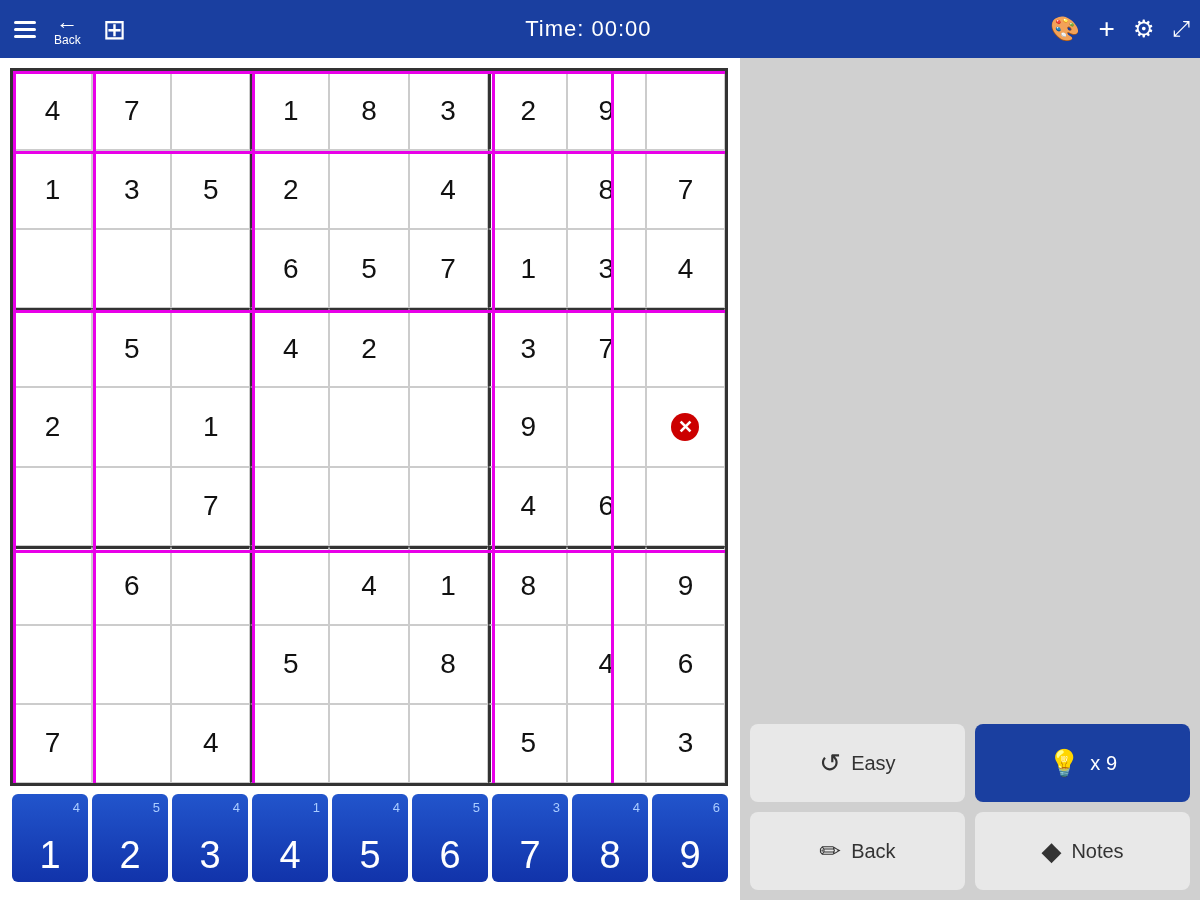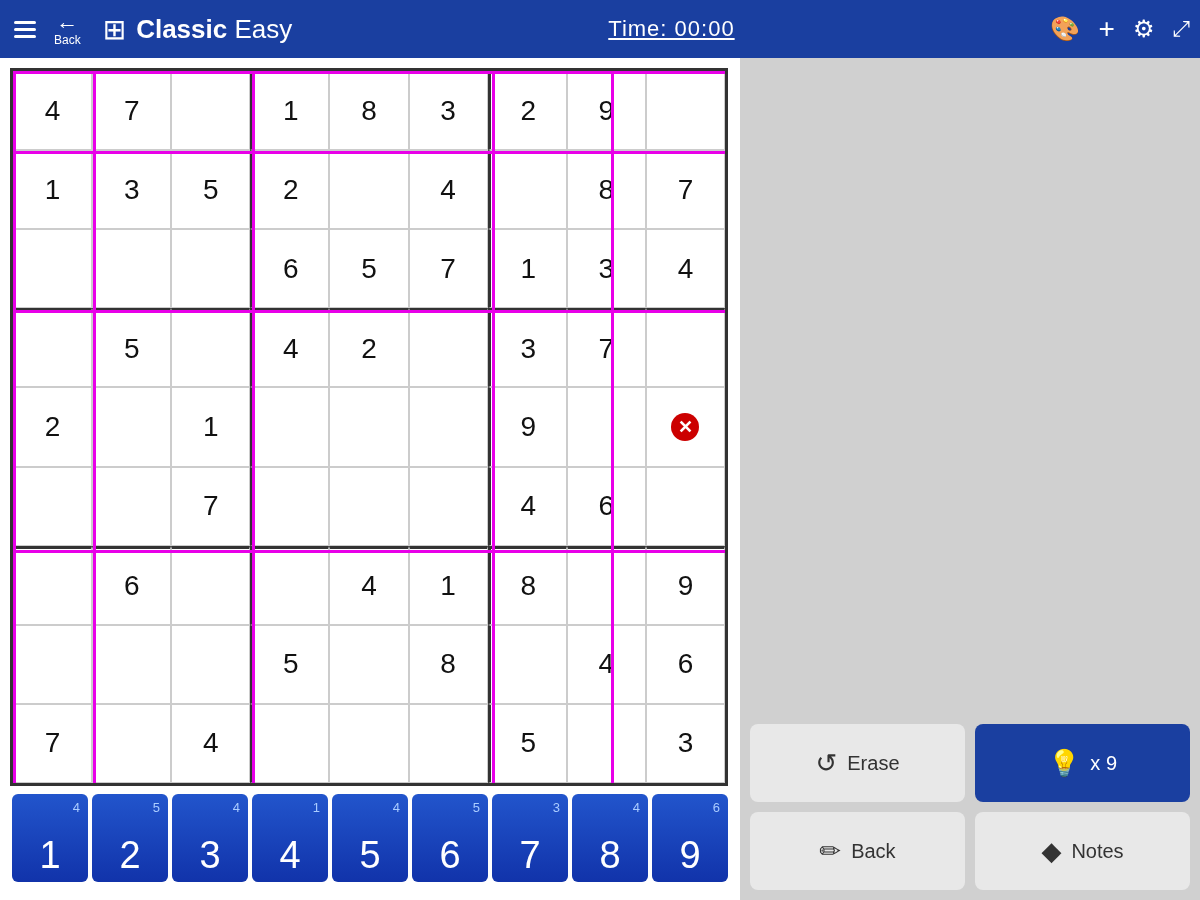--- a/index.html
+++ b/index.html
@@ -63,21 +63,20 @@
       font-weight: 700;
     }
     .header-title span {
       font-weight: 300;
     }
     .header-timer {
       flex: 1;
       text-align: center;
       font-size: 22px;
       letter-spacing: 1px;
-      text-decoration: underline;
     }
     .header-right {
       display: flex;
       align-items: center;
       gap: 18px;
     }
     .header-icon-btn {
       font-size: 24px;
       cursor: pointer;
       color: white;
@@ -264,23 +263,20 @@
     <div class="header-menu-btn">
       <div class="hamburger-line"></div>
       <div class="hamburger-line"></div>
       <div class="hamburger-line"></div>
     </div>
     <div class="header-back-btn">
       <div class="back-arrow">←</div>
       <div style="font-size:12px;">Back</div>
     </div>
     <div class="app-icon">⊞</div>
-    <div class="header-title">
-      <strong>Classic</strong><span> Easy</span>
-    </div>
   </div>
   <div class="header-timer">Time: 00:00</div>
   <div class="header-right">
     <div class="header-icon-btn">🎨</div>
     <div class="header-icon-btn" style="font-size:28px;font-weight:300;">+</div>
     <div class="header-icon-btn">⚙</div>
     <div class="header-icon-btn" style="font-size:22px;">⤢</div>
   </div>
 </div>
 
@@ -419,21 +415,21 @@
           <span class="big-num">9</span>
         </button>
       </div>
   </div>
 
   <div id="right-panel">
     <div class="right-spacer"></div>
     <div class="action-btn-row">
       <button class="action-btn undo">
         <span class="btn-icon">↺</span>
-        <span>Erase</span>
+        <span>Easy</span>
       </button>
       <button class="action-btn hint">
         <span class="btn-icon">💡</span>
         <span>x 9</span>
       </button>
     </div>
     <div class="action-btn-row">
       <button class="action-btn notes">
         <span class="btn-icon">✏</span>
         <span>Back</span>

